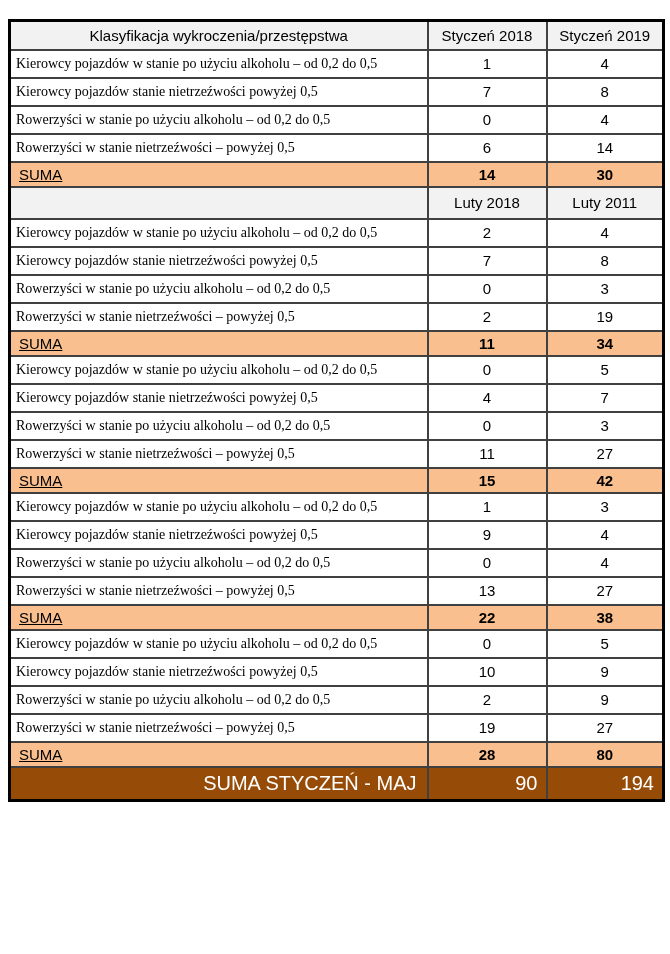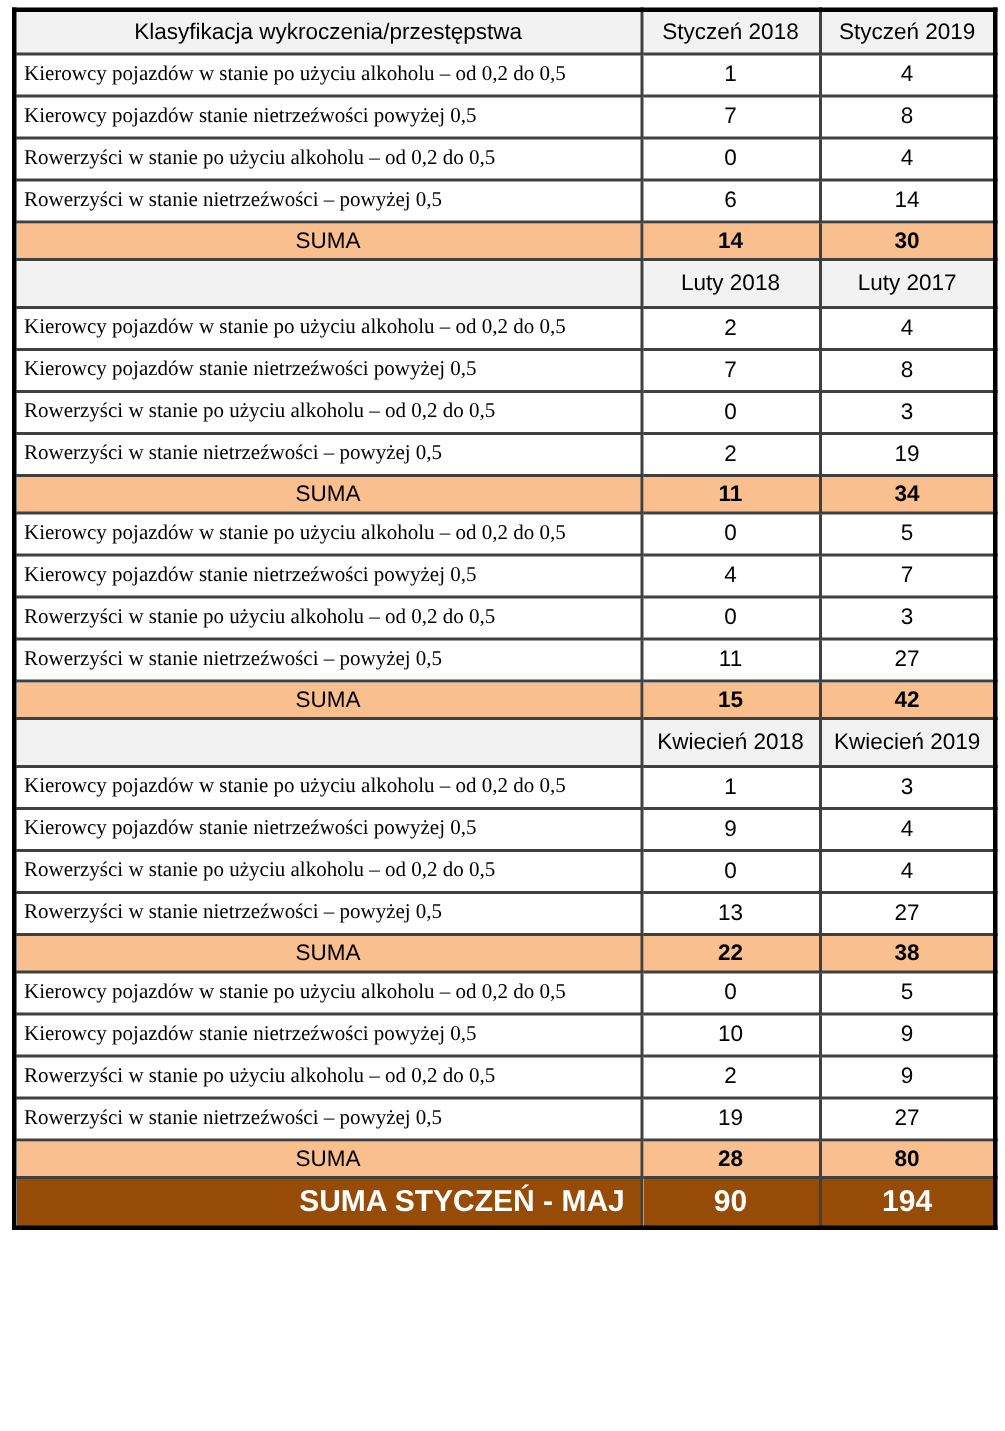--- a/index.html
+++ b/index.html
@@ -4,21 +4,21 @@
 <style>
   html, body {
     margin: 0;
     padding: 0;
     background: #ffffff;
   }
   .page {
     width: 670px;
     height: 954px;
     box-sizing: border-box;
-    padding: 5px 8px 6px 8px;
+    padding: 19px 8px 6px 8px;
     background: #ffffff;
     font-family: "Liberation Sans", sans-serif;
     overflow: hidden;
   }
   table.offences {
     border-collapse: collapse;
     width: 654px;
     table-layout: fixed;
     border: 3px solid var(--outer-border, #000);
   }
@@ -49,37 +49,38 @@
     font-size: 14px;
     padding: 0 4px 0 5px;
     font-family: Liberation Serif, serif;
   }
 
   tr.suma-row td {
     background: var(--suma-bg, #FABF8F);
     height: 25px;
   }
   tr.suma-row td.suma-label-cell {
-    text-align: center;
+    text-align: left;
     font-weight: normal;
+    text-decoration: underline;
   }
   tr.suma-row td.suma-value-cell {
     text-align: center;
     font-weight: bold;
   }
 
   tr.total-row td {
     background: var(--total-bg, #964B06);
     color: var(--total-text, #ffffff);
-    font-weight: bold;
+    font-weight: normal;
     font-size: 20px;
     height: 34px;
   }
   tr.total-row td.total-label-cell { text-align: right; padding-right: 10px; }
-  tr.total-row td.total-value-cell { text-align: center; }
+  tr.total-row td.total-value-cell { text-align: right; }
 
   .center { text-align: center; }
 </style>
 </head>
 <body>
 
 <div class="page">
   <table class="offences">
     <colgroup>
       <col class="col-label">
@@ -113,21 +114,21 @@
           <td class="center">14</td>
         </tr>
         <tr class="suma-row">
           <td class="suma-label-cell">SUMA</td>
           <td class="suma-value-cell">14</td>
           <td class="suma-value-cell">30</td>
         </tr>
         <tr class="month-header-row">
           <td></td>
           <td class="center">Luty 2018</td>
-          <td class="center">Luty 2017</td>
+          <td class="center">Luty 2011</td>
         </tr>
         <tr class="data-row">
           <td class="label-cell">Kierowcy pojazdów w stanie po użyciu alkoholu – od 0,2 do 0,5</td>
           <td class="center">2</td>
           <td class="center">4</td>
         </tr>
         <tr class="data-row">
           <td class="label-cell">Kierowcy pojazdów stanie nietrzeźwości powyżej 0,5</td>
           <td class="center">7</td>
           <td class="center">8</td>
@@ -164,25 +165,20 @@
         </tr>
         <tr class="data-row">
           <td class="label-cell">Rowerzyści w stanie nietrzeźwości – powyżej 0,5</td>
           <td class="center">11</td>
           <td class="center">27</td>
         </tr>
         <tr class="suma-row">
           <td class="suma-label-cell">SUMA</td>
           <td class="suma-value-cell">15</td>
           <td class="suma-value-cell">42</td>
-        </tr>
-        <tr class="month-header-row">
-          <td></td>
-          <td class="center">Kwiecień 2018</td>
-          <td class="center">Kwiecień 2019</td>
         </tr>
         <tr class="data-row">
           <td class="label-cell">Kierowcy pojazdów w stanie po użyciu alkoholu – od 0,2 do 0,5</td>
           <td class="center">1</td>
           <td class="center">3</td>
         </tr>
         <tr class="data-row">
           <td class="label-cell">Kierowcy pojazdów stanie nietrzeźwości powyżej 0,5</td>
           <td class="center">9</td>
           <td class="center">4</td>

